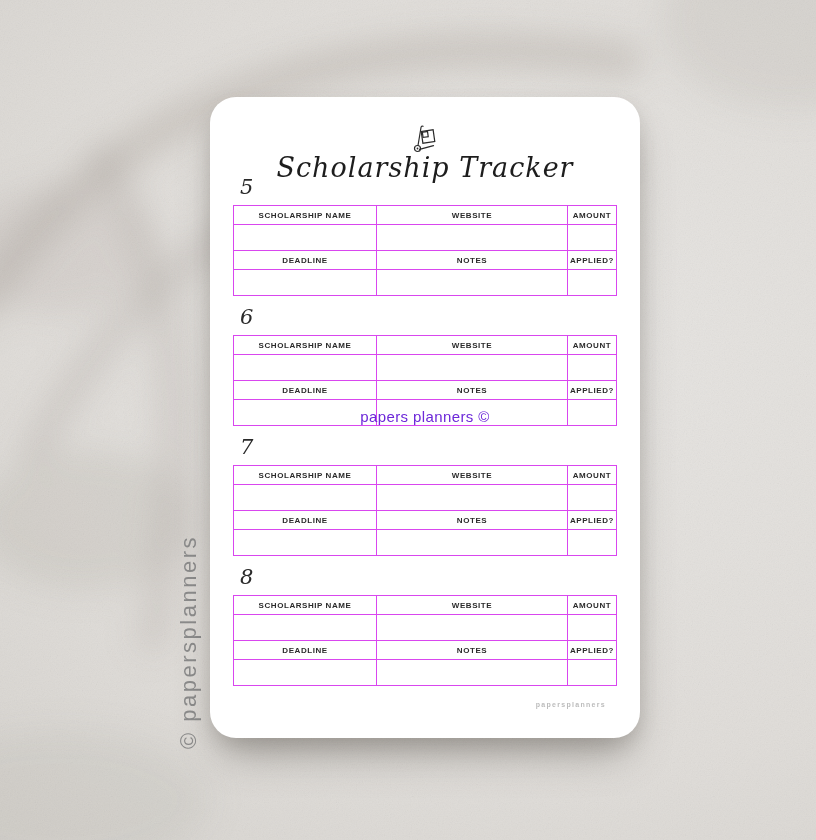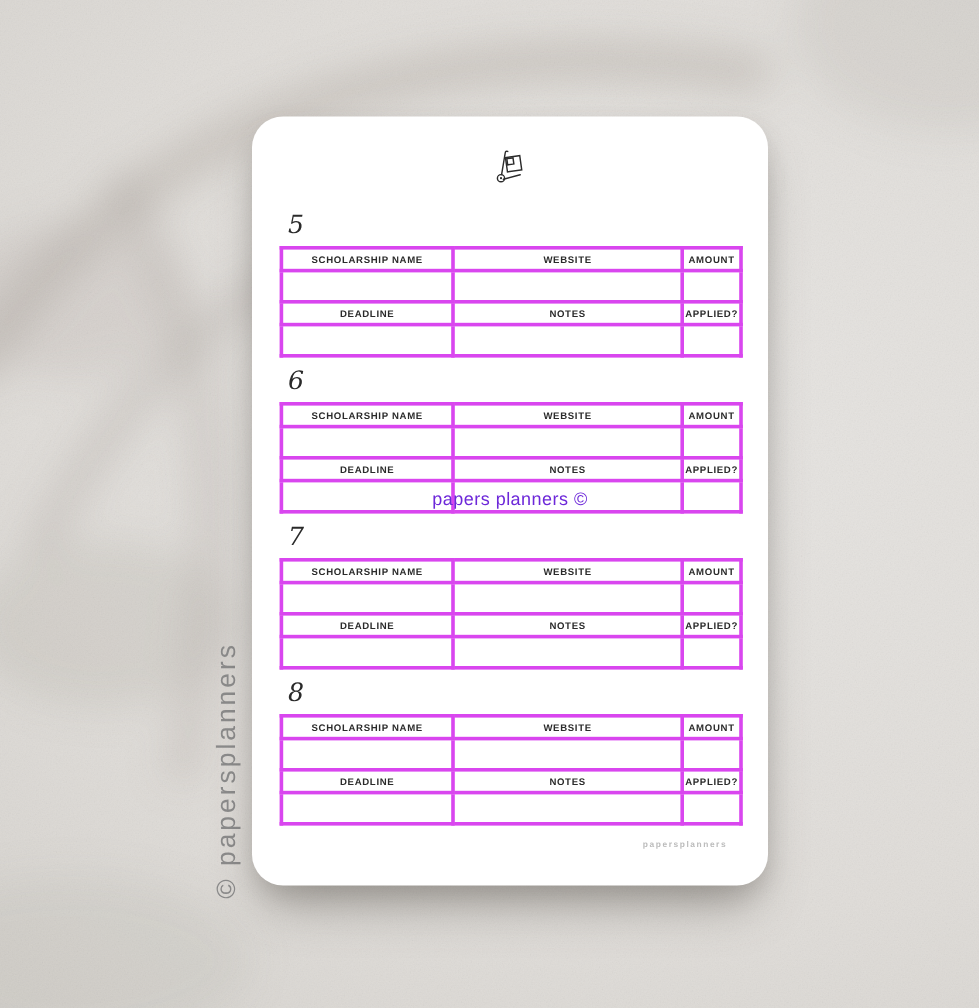--- a/index.html
+++ b/index.html
@@ -38,21 +38,21 @@
     font-size:27px; letter-spacing:1px; color:#1d1d1d;
   }
 
   
   .sec { position:absolute; left:23px; width:383px; }
   .num {
     font-family:"DejaVu Serif", serif; font-style:italic;
     font-size:21px; color:#2a2a2a; margin-left:7px; height:26px; line-height:24px;
   }
   .grid { border-collapse:collapse; width:383px; table-layout:fixed; margin-top:4px; }
-  .grid td { border:3px solid #d946ef; text-align:center; vertical-align:middle; }
+  .grid td { border:1px solid #d946ef; text-align:center; vertical-align:middle; }
   .grid tr.h td {
     height:19px;
     font-size:8px; font-weight:700; letter-spacing:.07em; color:#2b2b2b;
   }
   .grid tr.i td { height:26px; font-size:10px; color:#333; }
   .c1{width:143px} .c2{width:191px} .c3{width:49px}
 
   
   .center-watermark {
     position:absolute; top:311px; left:50%; transform:translateX(-50%);
@@ -103,20 +103,21 @@
           <path d="M6.5 21.5 L9.5 3.5 Q9.8 1.6 11.6 2.2"></path>
           <rect x="10.5" y="6.5" width="12" height="12" transform="rotate(-8 16.5 12.5)"></rect>
           <rect x="11.5" y="7.5" width="5.2" height="5.2" transform="rotate(-8 16.5 12.5)"></rect>
           <path d="M8 25.4 L22 21.6"></path>
           <circle cx="6" cy="24.5" r="3"></circle>
           <circle cx="6" cy="24.5" r="0.9" fill="#2b2b2b" stroke="none"></circle>
         </g>
       </svg>
     </div>
 
+    <h1 class="title">Scholarship Tracker</h1>
 
     <section class="sec" style="top:78px">
       <div class="num">5</div>
       <table class="grid">
         <colgroup>
             <col class="c1">
             <col class="c2">
             <col class="c3">
           </colgroup>
         <tbody>

